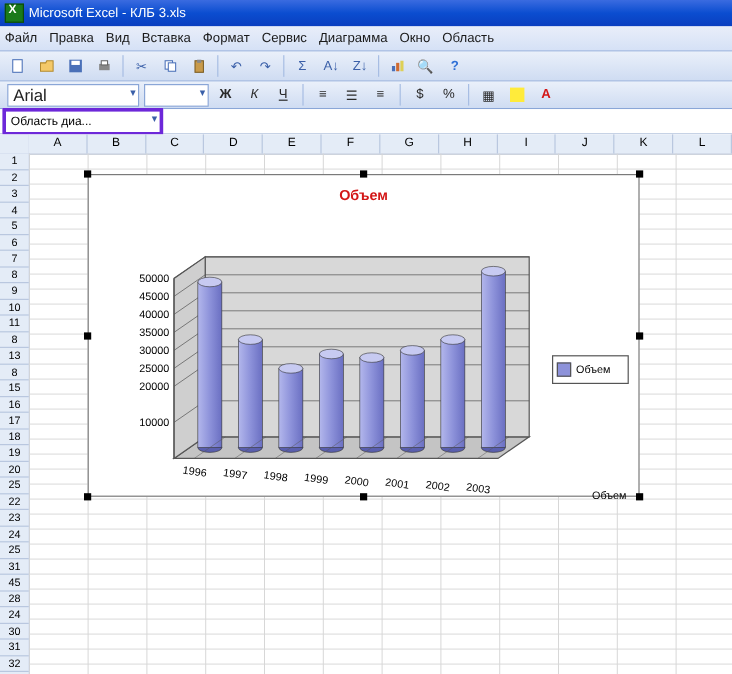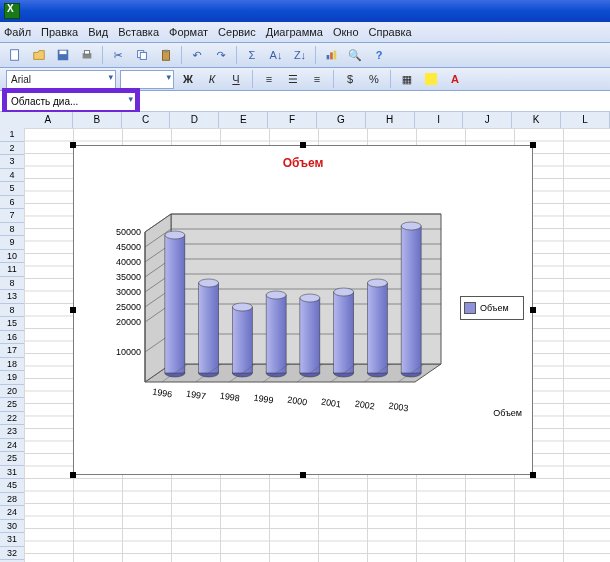--- a/index.html
+++ b/index.html
@@ -6,67 +6,68 @@
   .titlebar{height:22px;background:linear-gradient(to bottom,#3a6be0 0%,#0b4dd0 50%,#0a3ebf 100%);color:#fff;display:flex;align-items:center;padding:0 4px;}
   .titlebar .app-icon{width:14px;height:14px;background:#1a7a1a;border:1px solid #0c4a0c;margin-right:4px;position:relative;}
   .titlebar .app-icon::after{content:"X";position:absolute;left:2px;top:-1px;color:#fff;font-size:10px;font-weight:bold;}
   .menubar{height:20px;background:linear-gradient(#e9eef9,#d5e1f6);border-bottom:1px solid #8aa6d7;display:flex;align-items:center;padding:0 4px;color:#1a1a1a;}
   .menubar span{margin-right:10px;text-decoration:underline;text-decoration-color:transparent;}
   .toolbar{height:24px;background:linear-gradient(#eaf0fa,#cfdcf2);border-bottom:1px solid #8aa6d7;display:flex;align-items:center;padding:0 4px;gap:2px;}
   .tbtn{width:20px;height:20px;border:1px solid transparent;border-radius:2px;display:flex;align-items:center;justify-content:center;color:#3a5fa8;font-size:11px;}
   .tbtn svg{width:14px;height:14px;}
   .sep{width:1px;height:18px;background:#a7bde3;margin:0 2px;}
   .fmtbar{height:22px;background:linear-gradient(#eaf0fa,#cfdcf2);border-bottom:1px solid #8aa6d7;display:flex;align-items:center;padding:0 6px;gap:4px;}
-  .combo{height:17px;border:1px solid #8aa6d7;background:#fff;display:flex;align-items:center;padding:0 14px 0 4px;font-size:10px;color:#222;position:relative;}
+  .combo{height:17px;border:1px solid #8aa6d7;background:#fff;display:flex;align-items:center;padding:0 14px 0 4px;font-size:14px;color:#222;position:relative;}
   .combo::after{content:"▾";position:absolute;right:2px;top:1px;color:#3a5fa8;font-size:9px;}
   .fbtn{width:18px;height:18px;display:flex;align-items:center;justify-content:center;font-size:11px;color:#2a2a2a;border:1px solid transparent;}
   .fbtn.bold{font-weight:bold;}
   .fbtn.italic{font-style:italic;}
   .namebox{height:20px;background:#fff;border-bottom:1px solid #b9c7df;display:flex;align-items:center;}
-  .namebox .nb{width:110px;height:17px;border:5px solid #6d28d9;margin-left:2px;background:#fff;font-size:10px;padding:0 14px 0 4px;position:relative;display:flex;align-items:center;}
+  .namebox .nb{width:110px;height:17px;border:3px solid #6d28d9;margin-left:2px;background:#fff;font-size:10px;padding:0 14px 0 4px;position:relative;display:flex;align-items:center;}
   .namebox .nb::after{content:"▾";position:absolute;right:2px;top:1px;color:#3a5fa8;font-size:9px;}
   .sheet{position:relative;height:454px;background:#fff;}
   .hdr-corner{position:absolute;left:0;top:0;width:24px;height:16px;background:#e4ecf7;border-right:1px solid #b9c7df;border-bottom:1px solid #b9c7df;}
   .colhdr{position:absolute;top:0;left:24px;right:0;height:16px;display:flex;background:#e4ecf7;border-bottom:1px solid #b9c7df;}
   .colhdr div{width:49px;border-right:1px solid #b9c7df;text-align:center;font-size:10px;color:#000;line-height:16px;}
   .rowhdr{position:absolute;left:0;top:16px;width:24px;background:#e4ecf7;border-right:1px solid #b9c7df;}
   .rowhdr div{height:12.5px;border-bottom:1px solid #b9c7df;font-size:9px;text-align:center;color:#000;line-height:12.5px;}
   .grid{position:absolute;left:24px;top:16px;right:0;bottom:0;
     background-image:linear-gradient(to right,#d7d7d7 1px,transparent 1px),linear-gradient(to bottom,#d7d7d7 1px,transparent 1px);
     background-size:49px 12.5px;}
-  .chart-sel{position:absolute;left:73px;top:33px;width:460px;height:330px;}
+  .chart-sel{position:absolute;left:73px;top:33px;width:460px;height:269px;}
   .handle{position:absolute;width:6px;height:6px;background:#000;}
   .h-tl{left:-3px;top:-3px}.h-tr{right:-3px;top:-3px}.h-bl{left:-3px;bottom:-3px}.h-br{right:-3px;bottom:-3px}
   .h-tm{left:50%;margin-left:-3px;top:-3px}.h-bm{left:50%;margin-left:-3px;bottom:-3px}
   .h-ml{left:-3px;top:50%;margin-top:-3px}.h-mr{right:-3px;top:50%;margin-top:-3px}
   .chart-frame{position:absolute;inset:0;background:#fff;border:1px solid #7a7a7a;}
   .chart-title{text-align:center;font-weight:bold;color:#d31717;font-size:12px;margin-top:10px;}
   .plotwrap{position:absolute;left:16px;top:36px;width:370px;height:270px;}
   .legend{position:absolute;right:8px;top:150px;width:56px;height:22px;border:1px solid #555;background:#fff;display:flex;align-items:center;gap:4px;padding:0 3px;font-size:9px;}
   .legend .sw{width:10px;height:10px;background:#8d92da;border:1px solid #555;}
   .depthlab{position:absolute;right:10px;top:262px;font-size:9px;color:#000;}
   .cap-label{font-size:9px;fill:#000;font-family:Tahoma,Arial;}
 </style>
 </head>
 <body>
 
 <div class="titlebar">
   <div class="app-icon"></div>
+  <span>Microsoft Excel - КЛБ 3.xls</span>
 </div>
 
 <div class="menubar">
   <span>Файл</span>
   <span>Правка</span>
   <span>Вид</span>
   <span>Вставка</span>
   <span>Формат</span>
   <span>Сервис</span>
   <span>Диаграмма</span>
   <span>Окно</span>
-  <span>Справка</span>
+  <span>Область</span>
 </div>
 
 <div class="toolbar">
   <div class="tbtn">
       <svg viewBox="0 0 16 16">
         <rect x="3" y="2" width="9" height="12" fill="#fff" stroke="#4a70b8"></rect>
       </svg>
     </div>
   <div class="tbtn">
       <svg viewBox="0 0 16 16">

